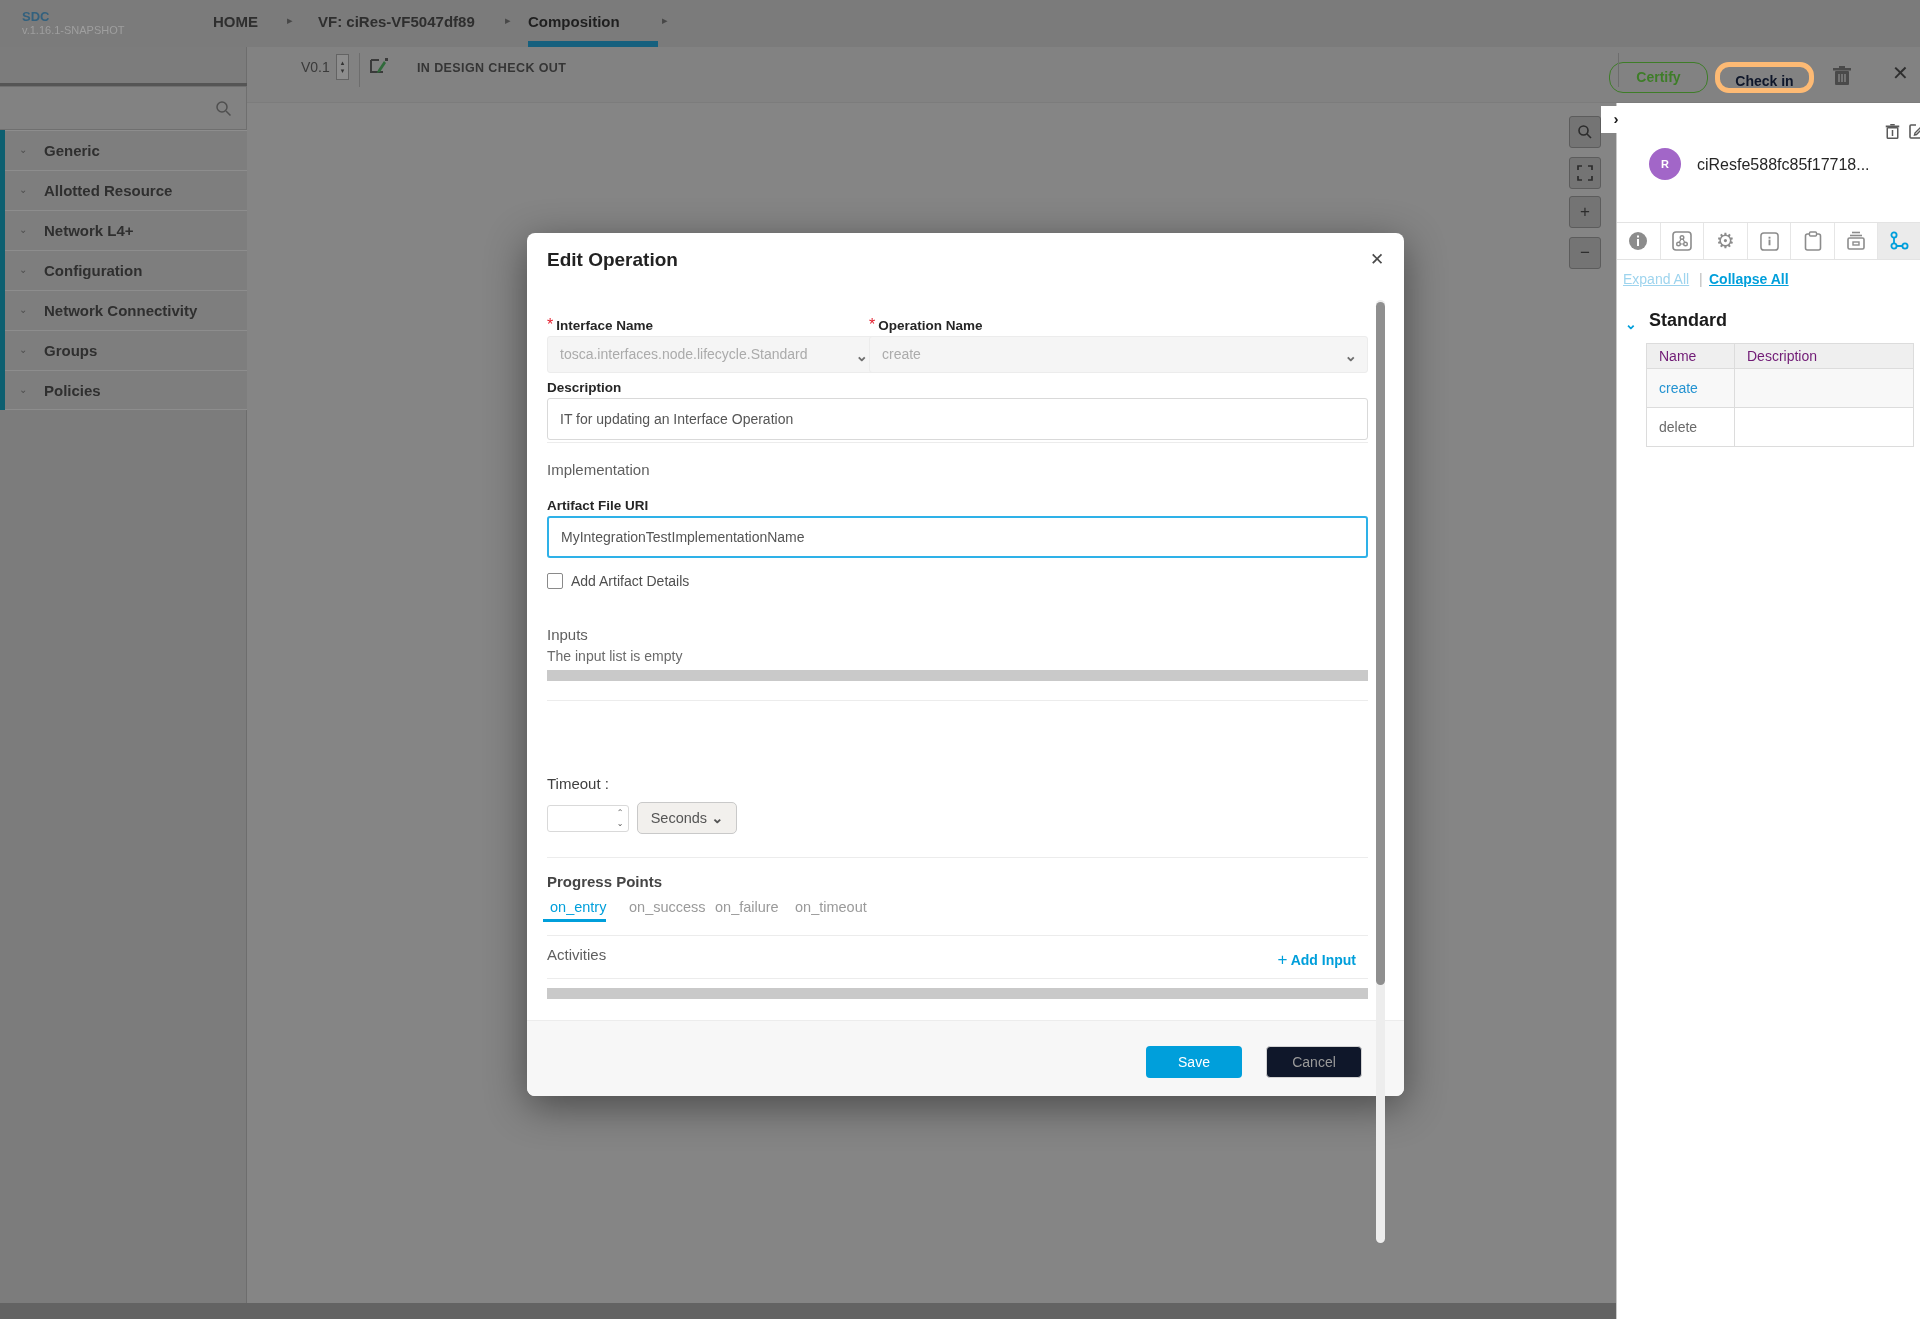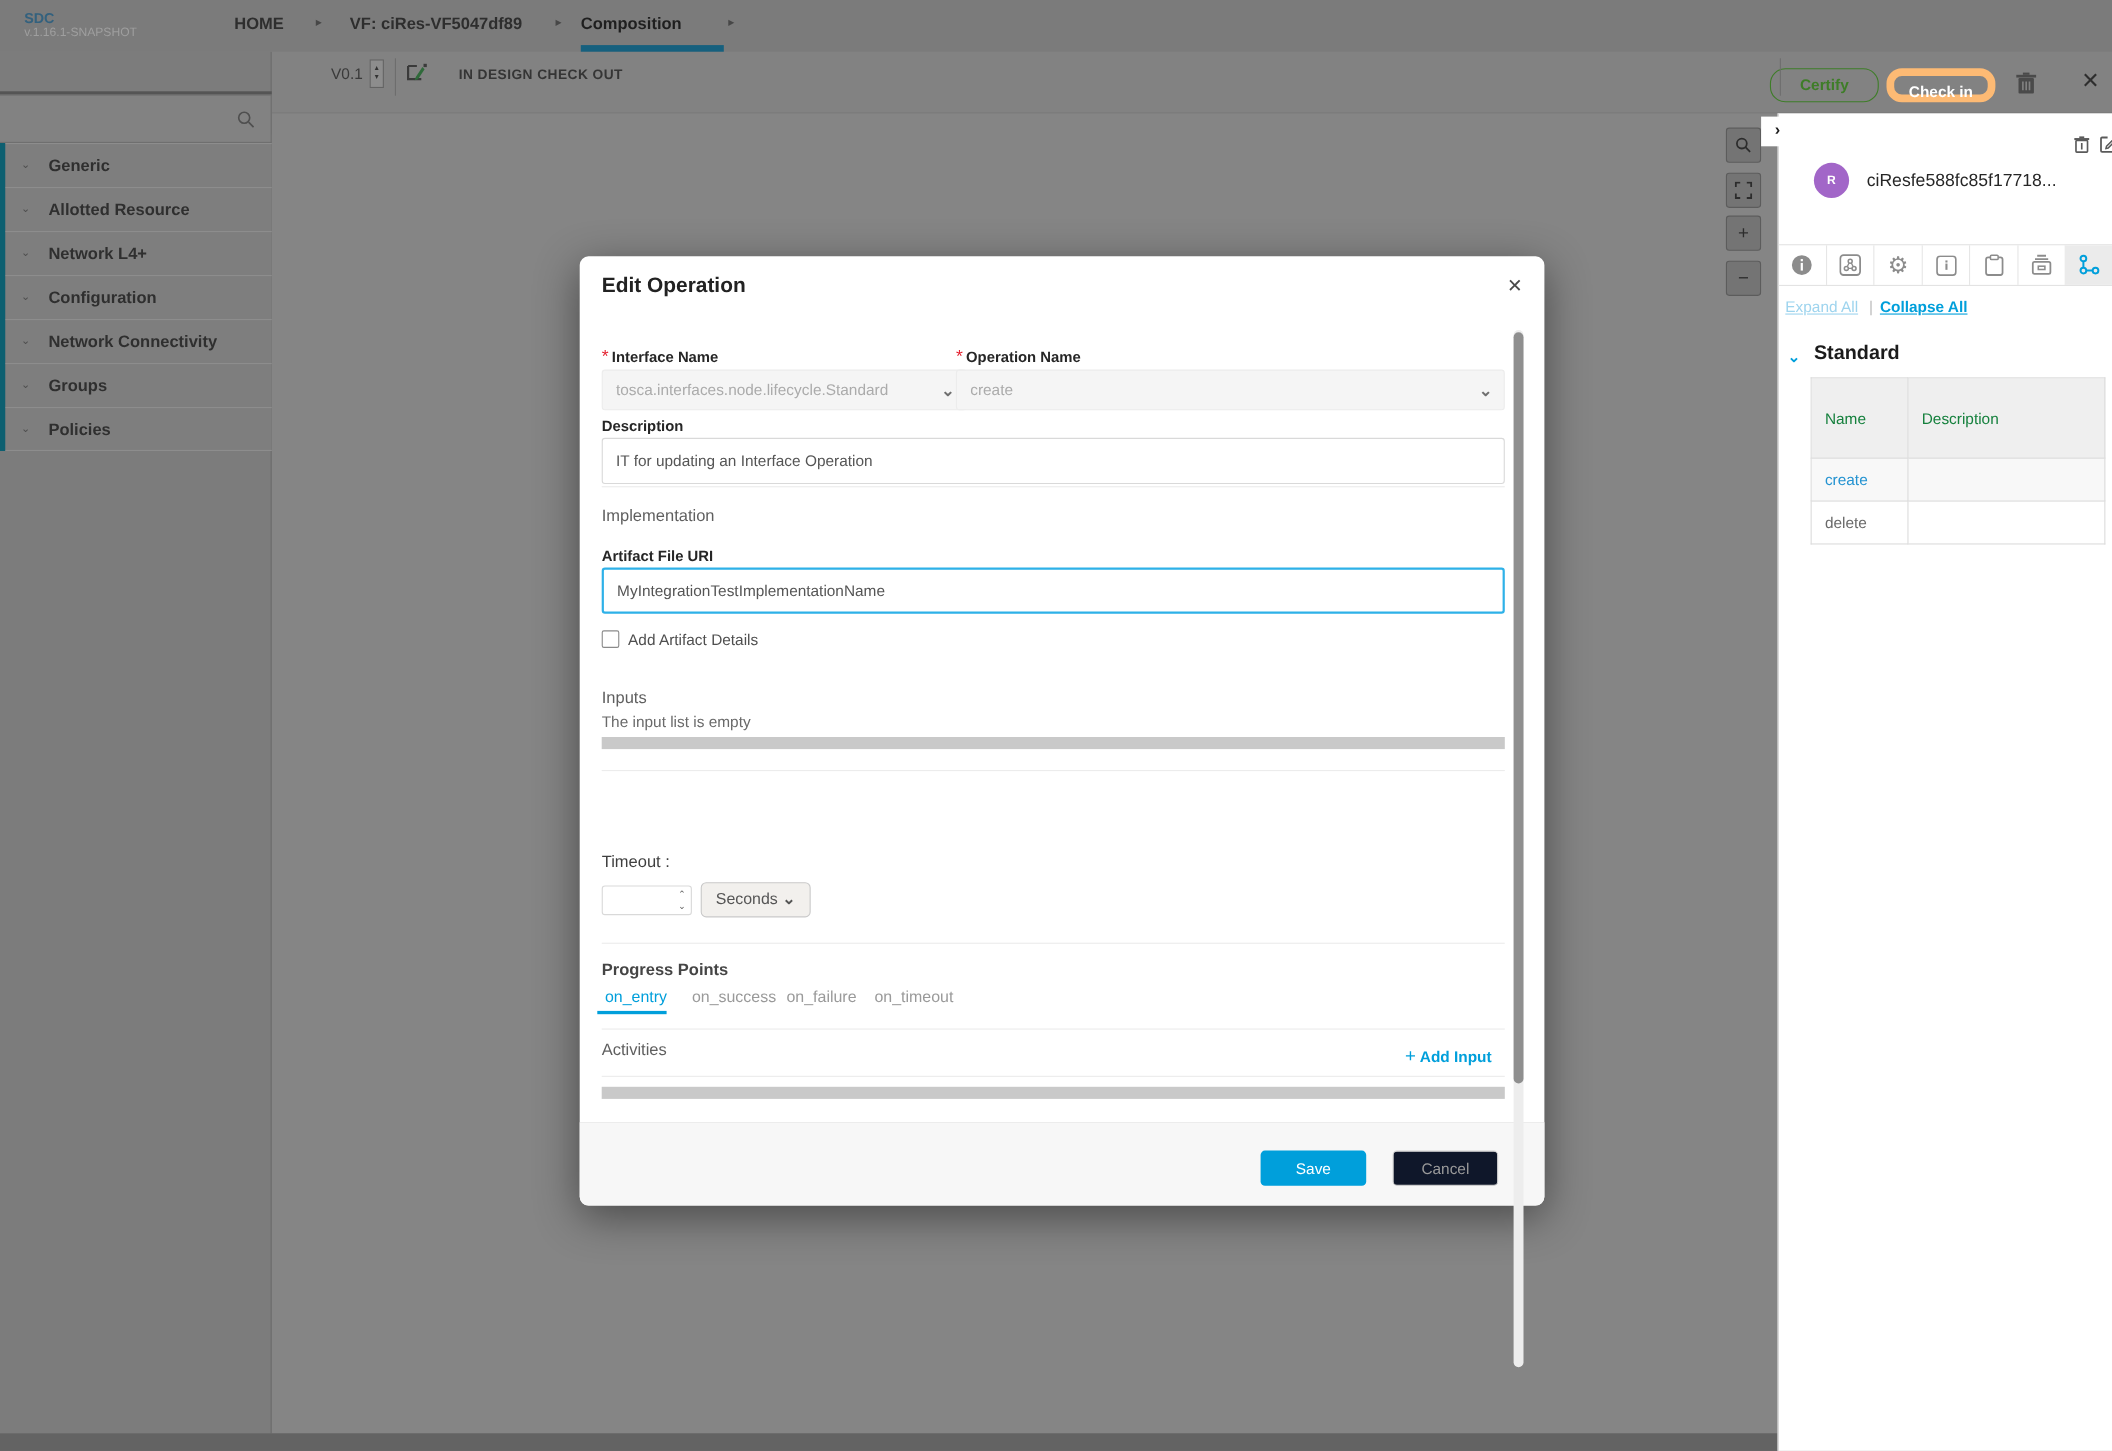--- a/index.html
+++ b/index.html
@@ -19,21 +19,21 @@
   
   #canvas-header { left:247px; top:47px; width:1673px; height:56px; background:#828282; border-bottom:1px solid #7c7c7c; z-index:2; }
   #canvas { left:247px; top:103px; width:1369px; height:1200px; background:#858585; z-index:1; }
   #version-label { left:54px; top:12px; font-size:14px; color:#3a3a3a; }
   #version-stepper { left:89px; top:7px; width:13px; height:26px; background:#8d8d8d; border:1px solid #636363; font-size:7px; color:#333; line-height:8px; text-align:center; padding-top:4px; }
   .vdiv { top:6px; width:1px; height:34px; background:#6d6d6d; }
   #checkout-icon { left:121px; top:8px; }
   #status-label { left:170px; top:14px; font-size:12.5px; font-weight:700; letter-spacing:.4px; color:#353535; }
   .hdr-btn { top:15px; height:31px; font-size:14px; font-weight:600; text-align:center; line-height:29px; background:transparent; border-radius:14px; cursor:pointer; }
   #certify-btn { left:1362px; width:99px; border:1px solid #3e7d28; color:#3e7d28; }
-  #checkin-btn { left:1468px; width:99px; border:7px solid #fdba74; color:#ffffff; }
+  #checkin-btn { left:1468px; width:99px; border:5px solid #fdba74; color:#0f172a; }
   #header-trash { left:1585px; top:18px; cursor:pointer; }
   #header-close { left:1645px; top:14px; font-size:20px; color:#2e2e2e; cursor:pointer; }
 
   
   #sidebar { left:0; top:47px; width:247px; height:1256px; background:#7c7c7c; border-right:1px solid #6d6d6d; z-index:2; }
   #sidebar-header { left:0; top:0; width:247px; height:39px; background:#555555;margin-top:36px; }
   #sidebar-title { left:22px; top:11px; font-size:14px; color:#a6a6a6; }
   #sidebar-count { right:18px; top:11px; font-size:14px; color:#a6a6a6; }
   #sidebar-search { left:0; top:39px; width:247px; height:44px; background:#828282; border:1px solid #6f6f6f; border-left:none; }
   #teal-stripe { left:0; top:83px; width:5px; height:280px; background:#0d5f70; }
@@ -54,21 +54,21 @@
   #component-name { left:80px; top:53px; font-size:16px; color:#262626; }
   #panel-tabs { left:0; top:119px; width:304px; height:38px; border-top:1px solid #e3e3e3; border-bottom:1px solid #e3e3e3; display:flex; }
   .ptab { flex:1; border-right:1px solid #e6e6e6; display:flex; align-items:center; justify-content:center; cursor:pointer; }
   .ptab:last-child { border-right:none; background:#ebebeb; }
   #expand-all { left:6px; top:168px; font-size:14px; color:#9ed4ee; text-decoration:underline; cursor:pointer; }
   #ec-sep { left:82px; top:168px; font-size:14px; color:#bcbcbc; }
   #collapse-all { left:92px; top:168px; font-size:14px; font-weight:600; color:#009fdb; text-decoration:underline; cursor:pointer; }
   #std-chevron { left:8px; top:213px; font-size:14px; font-weight:bold; color:#009fdb; cursor:pointer; }
   #std-title { left:32px; top:207px; font-size:18px; font-weight:700; color:#1b1b1b; }
   #ops-table { left:29px; top:240px; width:268px; border-collapse:collapse; font-size:14px; }
-  #ops-table th { background:#efefef; font-weight:400; text-align:left; padding:28px 12px; color:#15803d; border:1px solid #dcdcdc; }
+  #ops-table th { background:#efefef; font-weight:400; text-align:left; padding:4px 12px; color:#701a75; border:1px solid #dcdcdc; }
   #ops-table td { padding:11px 12px; border:1px solid #dcdcdc; }
   #ops-table .col-name { width:88px; }
   #ops-table tr.r1 td { background:#f8f8f8; }
   .op-link { color:#2493d1; cursor:pointer; }
   .op-plain { color:#6a6a6a; }
 
   
   #modal { left:527px; top:233px; width:877px; height:863px; background:#fff; border-radius:8px; box-shadow:0 10px 40px rgba(0,0,0,.45); z-index:10; }
   #modal-title { left:20px; top:16px; font-size:19px; font-weight:600; color:#222; }
   #modal-close { left:843px; top:16px; font-size:17px; color:#4a4a4a; cursor:pointer; }

